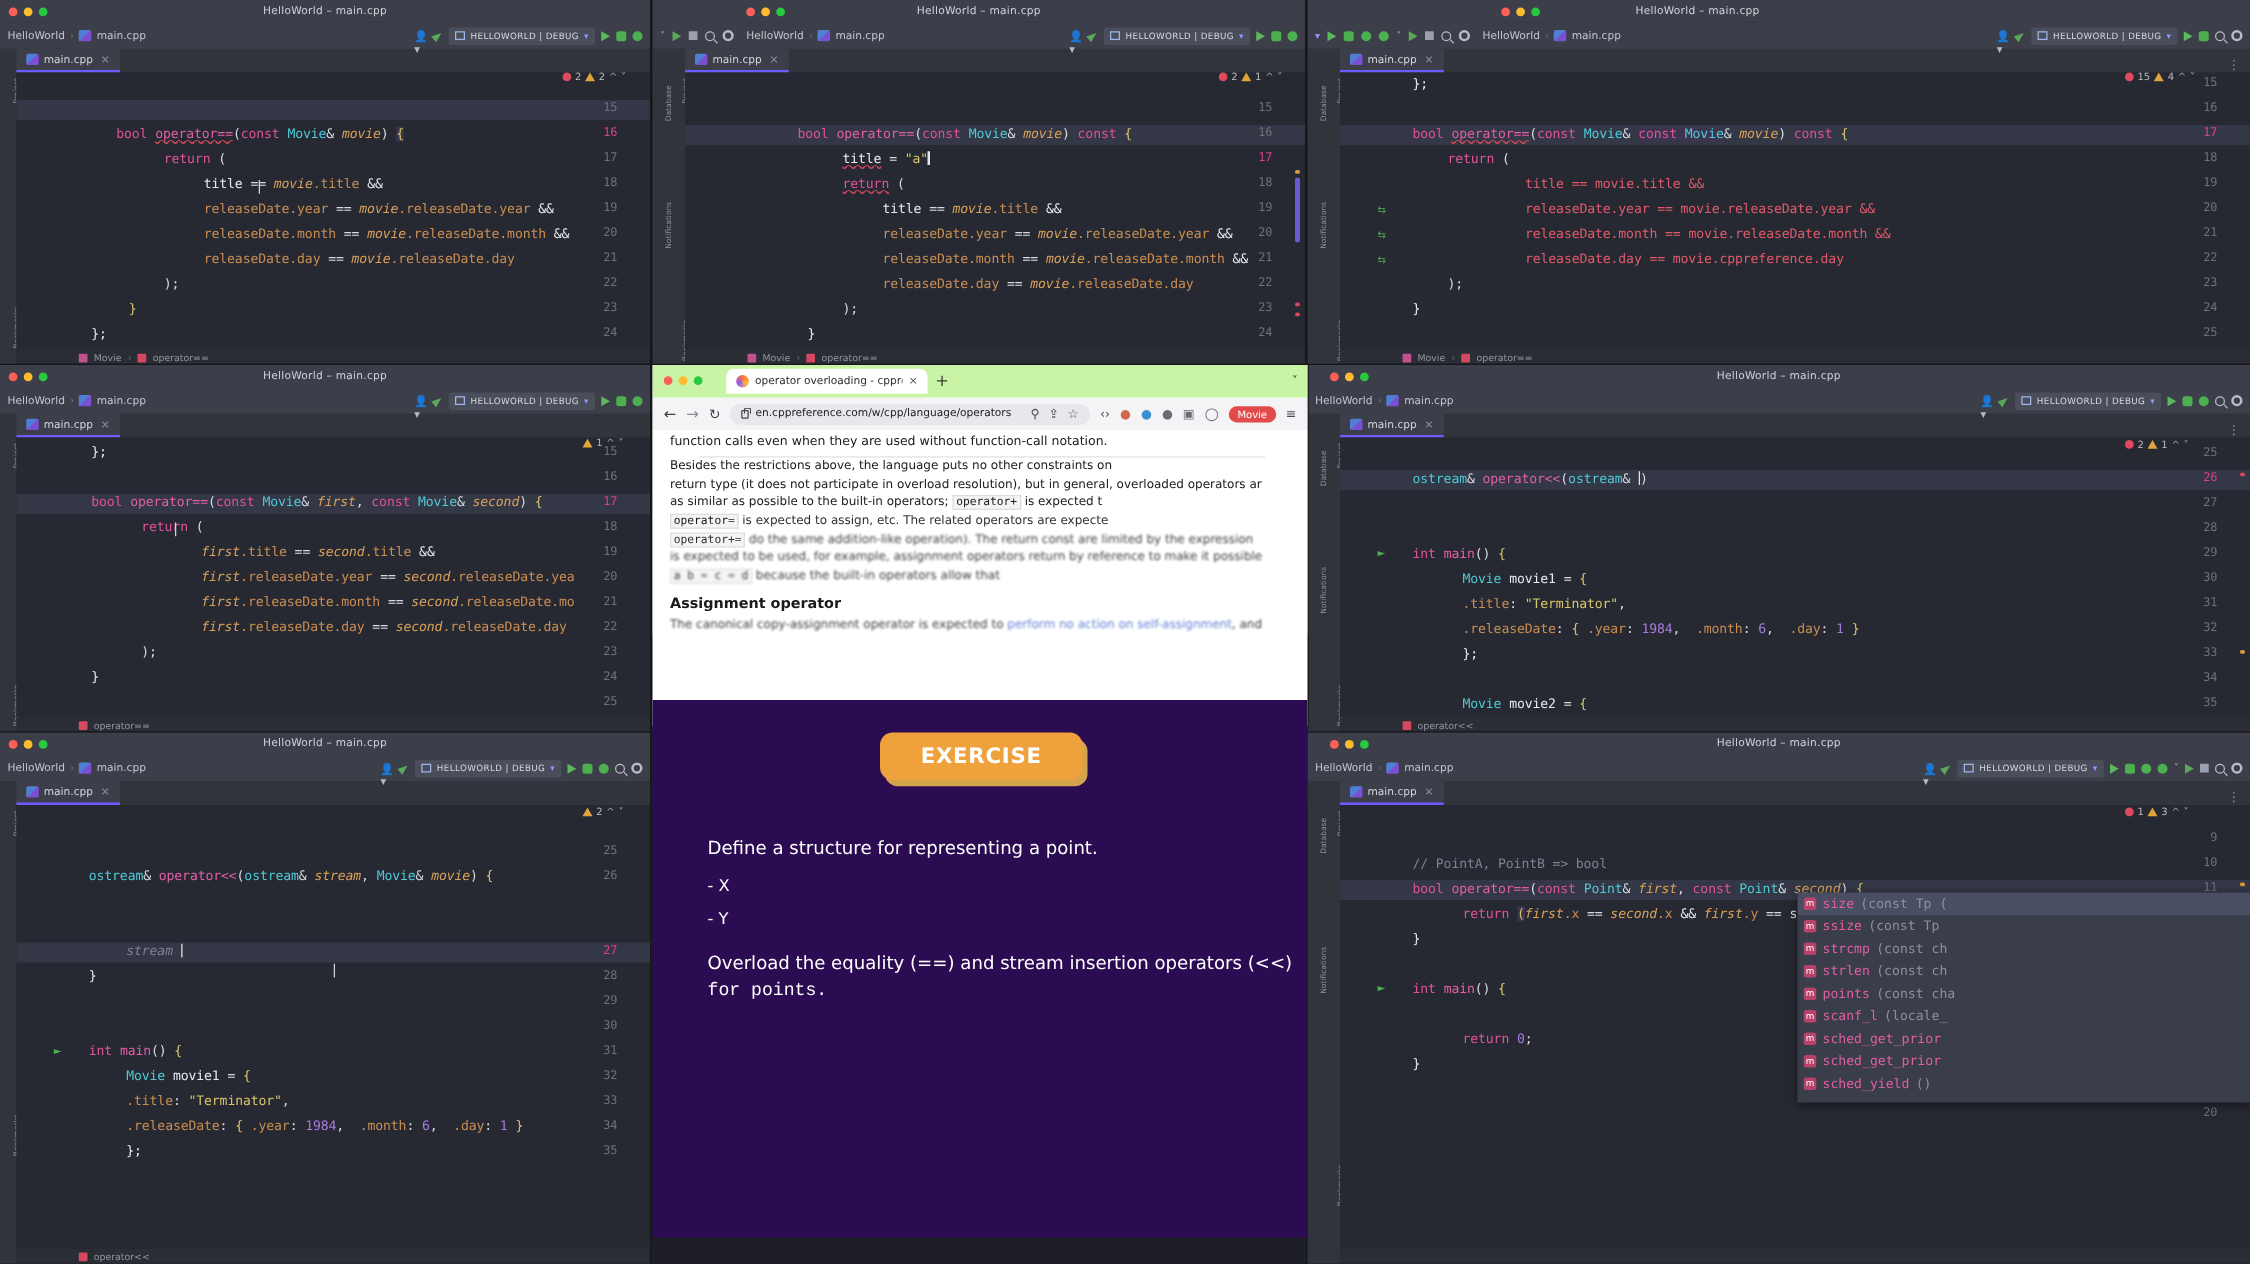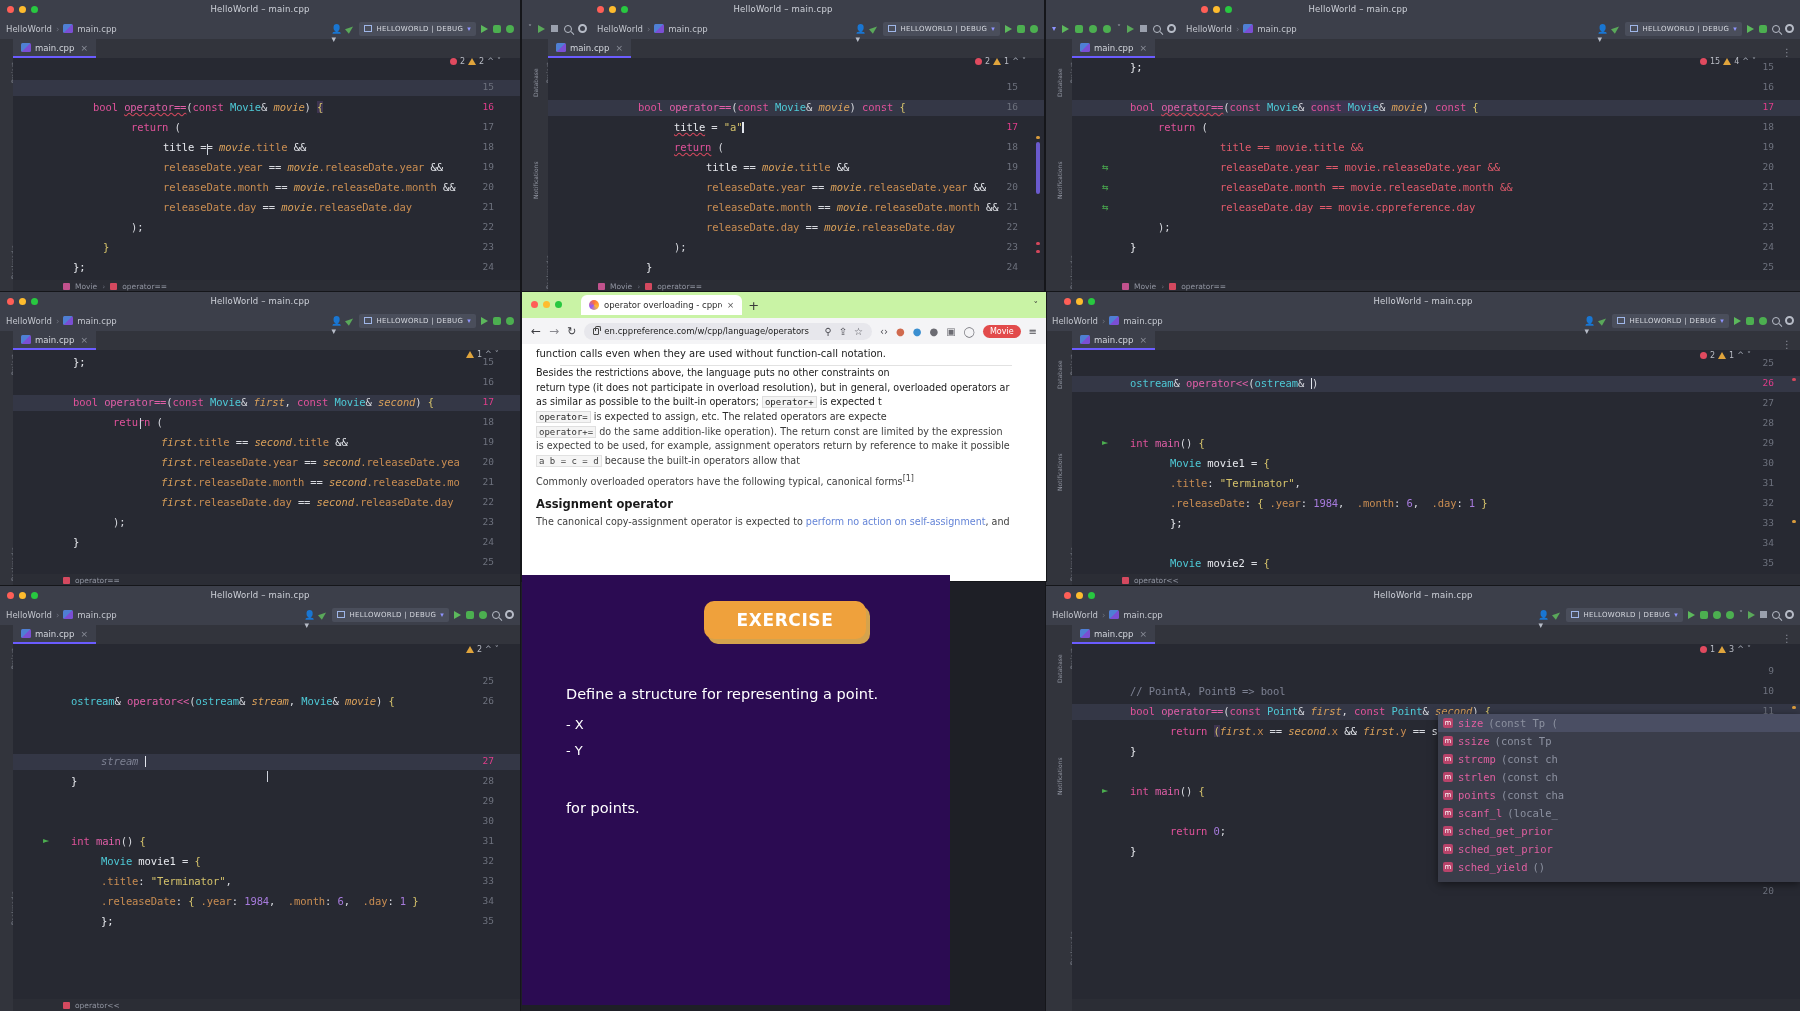--- a/index.html
+++ b/index.html
@@ -847,27 +847,27 @@
       <div class="topcut" style="overflow:hidden;height:11px;line-height:11px">function calls even when they are used without function-call notation.</div>
       <div style="border-top:1px solid #e2e2e2;margin:6px 24px 0 24px"></div>
       <p><span>Besides the restrictions above, the language puts no other constraints on </span><br>
         <span>return type (it does not participate in overload resolution), but in general, overloaded operators ar</span><br>
         <span>as similar as possible to the built-in operators; </span><span class="ccode">operator+</span><span> is expected t</span><br>
         <span class="ccode">operator=</span><span class="blur1"> is expected to assign, etc. The related operators are expecte</span><br>
         <span class="ccode blur1">operator+=</span><span class="blur2"> do the same addition-like operation). The return const are limited by the expression</span><br>
         <span class="blur2">is expected to be used, for example, assignment operators return by reference to make it possible</span><br>
         <span class="ccode blur2">a    b = c = d</span><span class="blur2"> because the built-in operators allow that</span>
       </p>
-      <p class="blur2"><span>Commonly overloaded operators have the following typical, canonical forms</span><sup>[1]</sup></p>
       <h3>Assignment operator</h3>
       <p class="blur2"><span>The canonical copy-assignment operator is expected to </span><span class="lnk">perform no action on self-assignment</span><span>, and</span><br></p>
     </div>
   </div>
 
-  <div class="slide" style="left:522px;top:575px;width:428px;height:430px;">
+  <div class="slide" style="left:522px;top:560px;width:524px;height:430px;">
     <div class="exbtn" style="left:182px;top:26px;width:162px;height:38px;">EXERCISE</div>
     <div class="sl-txt" style="left:44px;top:108px;">Define a structure for representing a point.</div>
     <div class="sl-li" style="left:44px;top:142px;">- X</div>
     <div class="sl-li" style="left:44px;top:168px;">- Y</div>
-    <div class="sl-txt" style="left:44px;top:222px;">for points.</div>
+    <div class="sl-txt" style="left:44px;top:200px;">Overload the equality (==) and stream insertion operators (&lt;&lt;)</div>
+    <div class="sl-txt" style="left:44px;top:222px;font-family:Liberation Mono, monospace;">for points.</div>
   </div>
 
 </div>
 
 </body></html>

